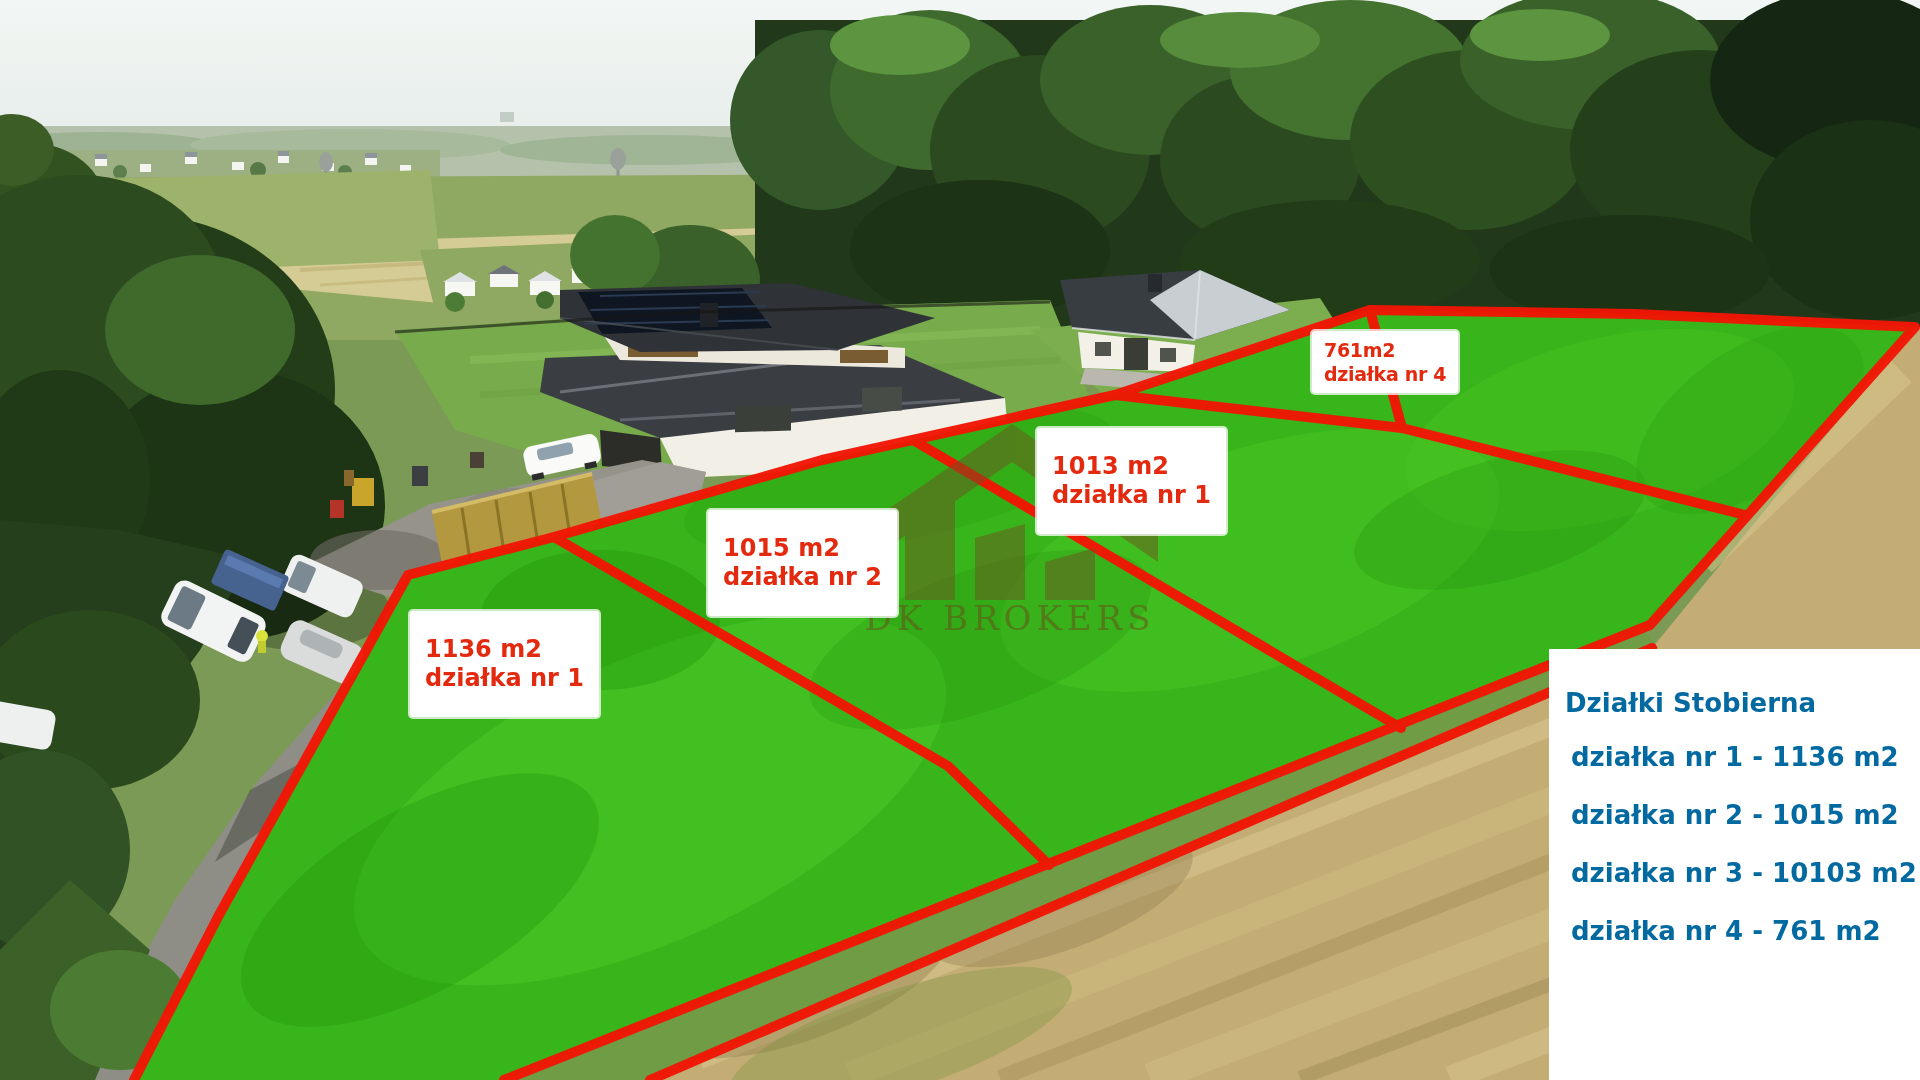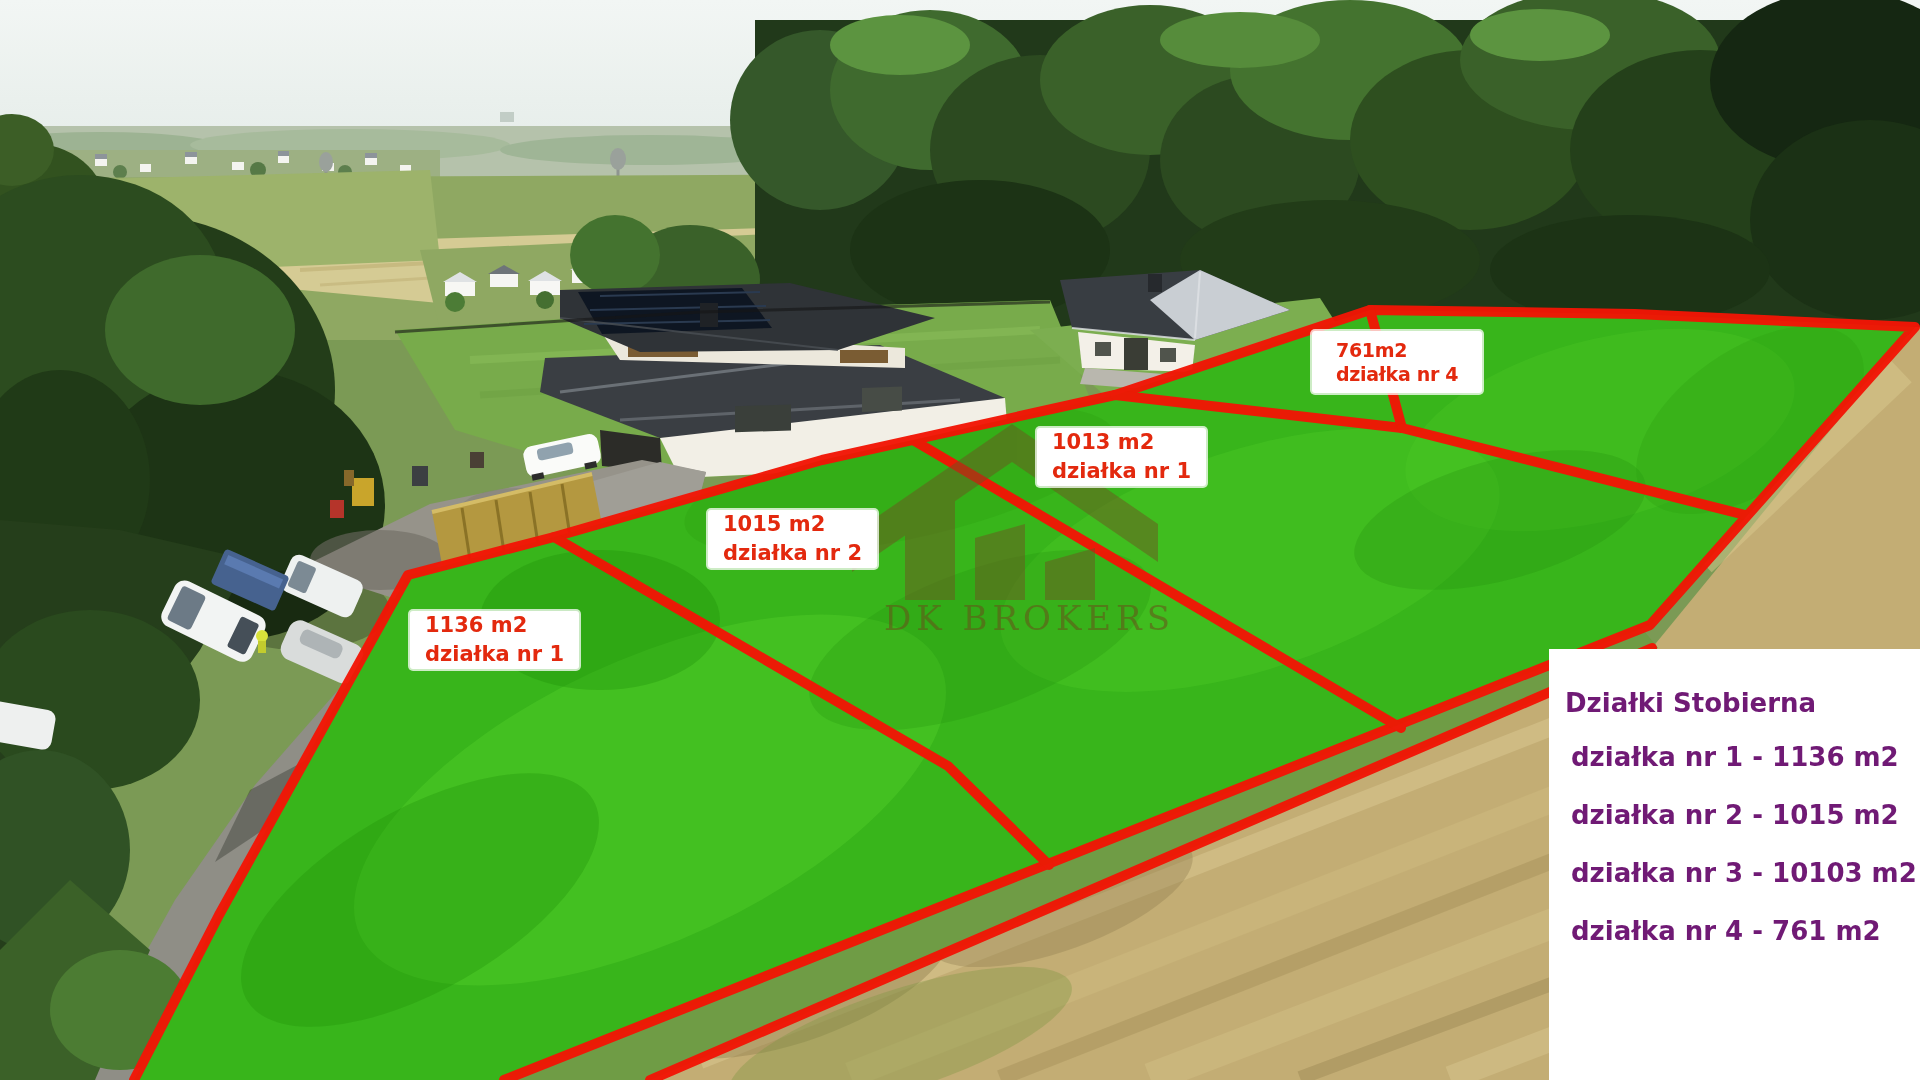--- a/index.html
+++ b/index.html
@@ -5,31 +5,31 @@
   html,body{margin:0;padding:0;background:#222;}
   .scene{position:relative;width:1920px;height:1080px;overflow:hidden;
          font-family:"DejaVu Sans","Liberation Sans",sans-serif;}
   .scene svg.photo{position:absolute;left:0;top:0;width:1920px;height:1080px;display:block;}
 
   
   .plot-label{position:absolute;background:#ffffff;color:#e3290e;font-weight:bold;
               white-space:nowrap;box-shadow:0 0 0 2px rgba(255,255,255,.75);
               border-radius:3px;}
   .plot-label span{display:block;}
-  .plot-label.large{font-size:21px;line-height:29px;padding:0 15px;}
-  .plot-label.small{font-size:19px;line-height:24px;padding:7px 24px;letter-spacing:-0.3px;}
+  .plot-label.large{font-size:24px;line-height:29px;padding:24px 15px;}
+  .plot-label.small{font-size:19px;line-height:24px;padding:7px 12px;letter-spacing:-0.3px;}
 
   
-  .watermark-text{position:absolute;left:845px;top:598px;width:330px;text-align:right;
+  .watermark-text{position:absolute;left:845px;top:598px;width:330px;text-align:center;
                   font-family:"DejaVu Serif","Liberation Serif",serif;
                   font-size:34px;letter-spacing:5px;color:rgba(104,79,26,0.55);}
 
   
   .info-panel{position:absolute;left:1549px;top:649px;width:371px;height:431px;
-              background:#ffffff;color:#701a75;font-weight:bold;
+              background:#ffffff;color:#0369a1;font-weight:bold;
               padding:38px 8px 0 16px;box-sizing:border-box;}
   .info-title{font-size:26px;line-height:33px;margin-bottom:24px;white-space:nowrap;}
   .info-title span{display:block;}
   .info-item{font-size:26px;line-height:26px;margin-bottom:32px;white-space:nowrap;
              padding-left:6px;margin-top:19px;}
 </style>
 </head>
 <body>
 
 <div class="scene">

